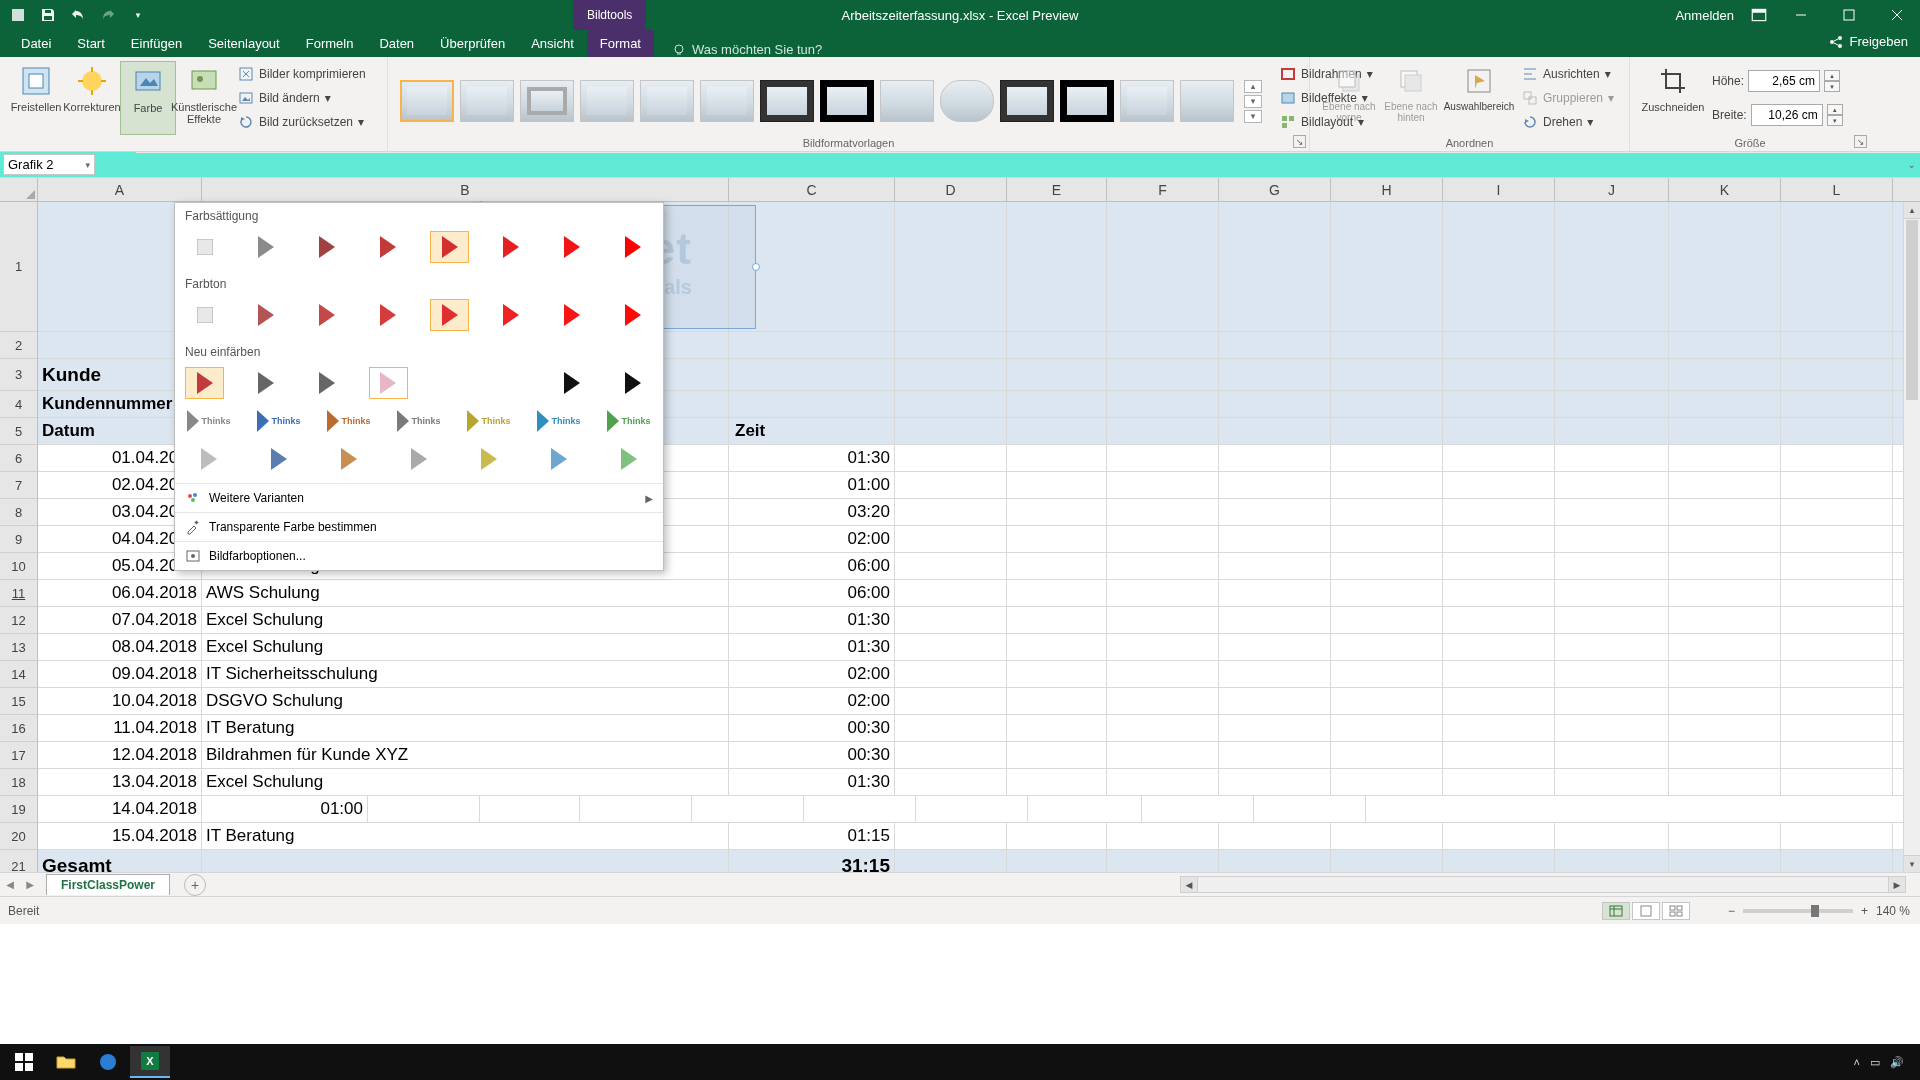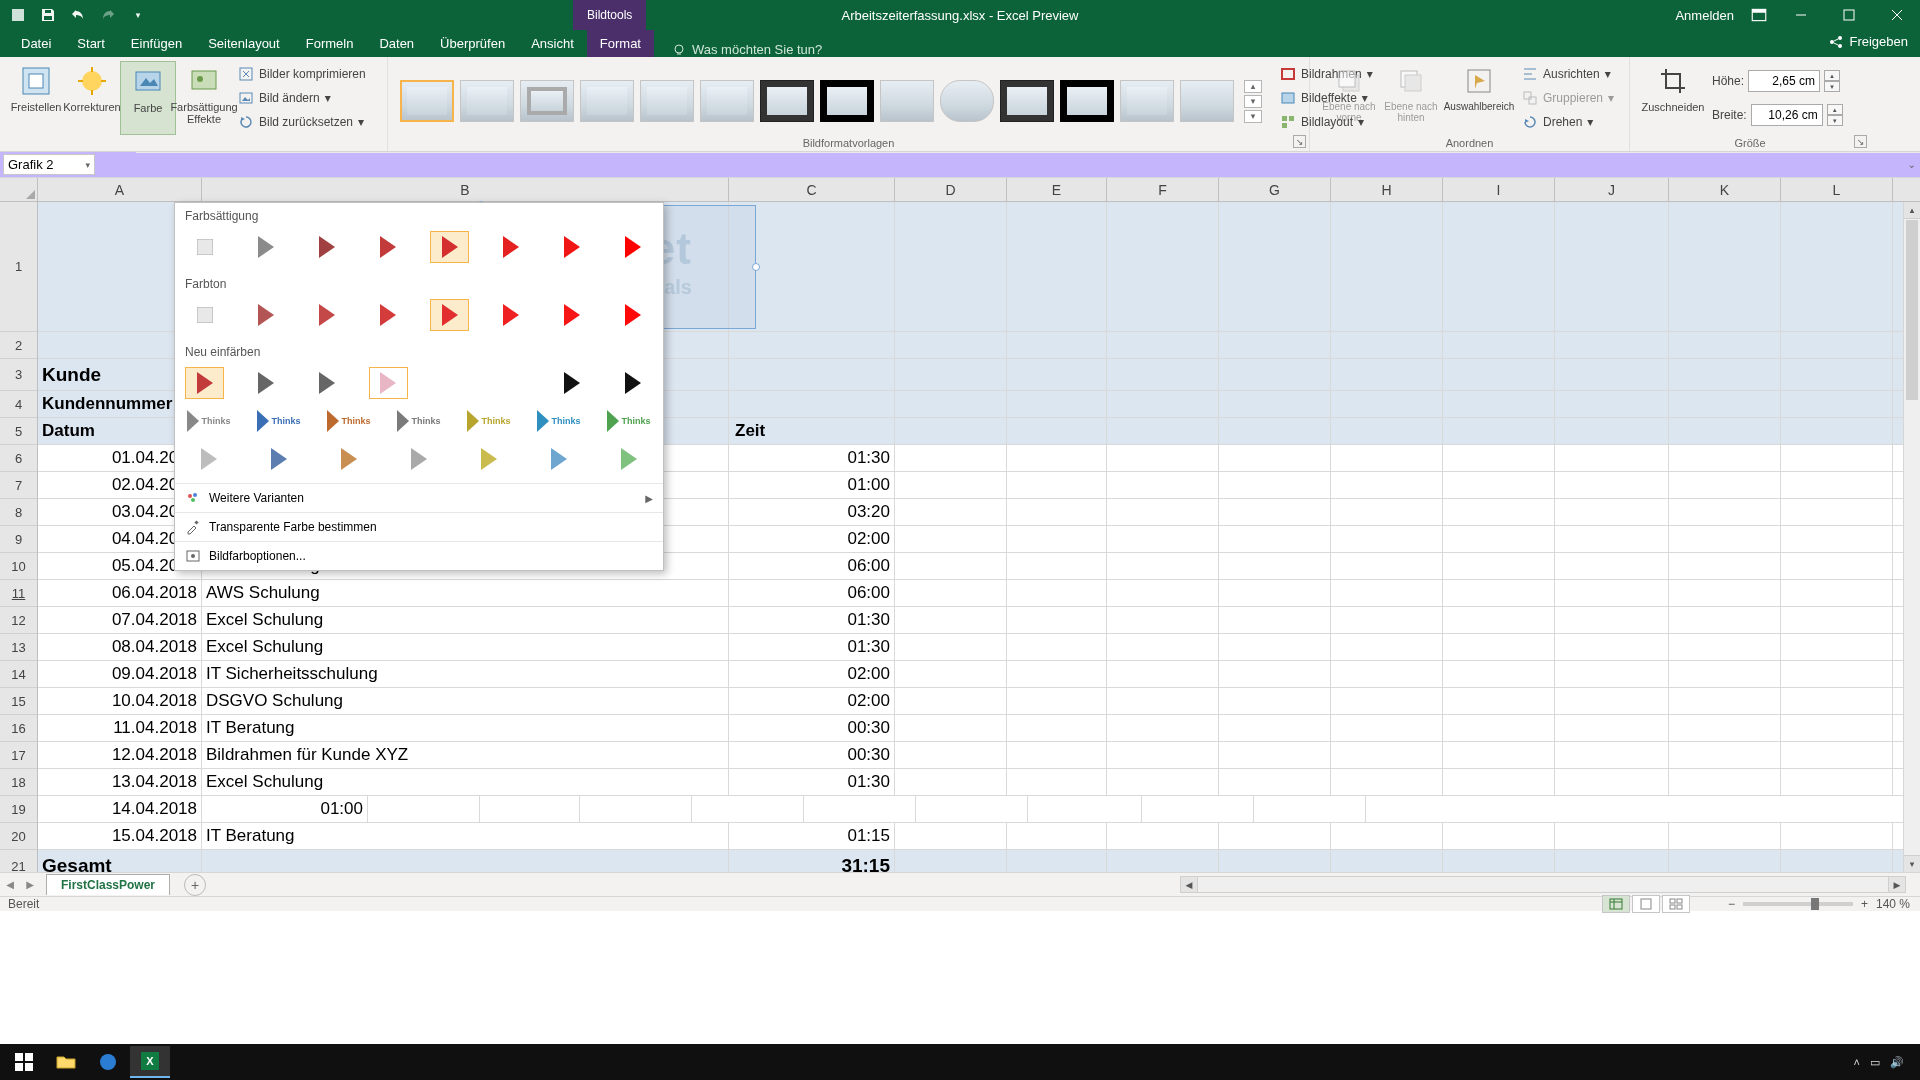--- a/index.html
+++ b/index.html
@@ -43,21 +43,21 @@
 .gallery .thumb .inner{position:absolute;inset:6px;background:linear-gradient(#eaf0f5,#c8d3db)}
 .gallery .more { width: 18px; display: flex; flex-direction: column; gap: 2px; margin-left: 4px; }
 .gallery .more div { height: 13px; border: 1px solid #b5b5b5; background: #fff; display:flex;align-items:center;justify-content:center;font-size:9px;color:#666}
 .launch{position:absolute;right:3px;bottom:3px;width:13px;height:13px;border:1px solid #aaa;font-size:9px;display:flex;align-items:center;justify-content:center;color:#666}
 .dimrow{display:flex;align-items:center;gap:4px;font-size:12px;height:28px}
 .dimrow input{width:72px;height:22px;border:1px solid #aaa;background:#fff;font-size:12px;text-align:right;padding-right:4px}
 .spin{width:16px;display:flex;flex-direction:column}
 .spin div{height:11px;border:1px solid #aaa;background:#f7f7f7;font-size:7px;display:flex;align-items:center;justify-content:center;color:#555}
 
 
-.fxrow { height: 26px; border-bottom: 1px solid #d6d6d6; display: flex; align-items: stretch; background: #c4b5fd; gap: 38px; }
+.fxrow { height: 26px; border-bottom: 1px solid #d6d6d6; display: flex; align-items: stretch; background: #5eead4; gap: 38px; }
 .namebox { width: 92px; border: 1px solid #c7c7c7; margin: 2px 3px; font-size: 13px; padding: 2px 4px; display:flex;align-items:center;justify-content:space-between;background:#fff}
 .namebox .dd{font-size:9px;color:#666}
 .fxarea{flex:1;border-top:1px solid #e9e9e9;position:relative}
 .fxarea .expand{position:absolute;right:4px;top:6px;font-size:10px;color:#666}
 
 
 .gridwrap { position: relative; height: 694px; background: #fff; }
 .colhdr { height: 24px; display: flex; background: #e6e6e6; border-bottom: 1px solid #bfbfbf; position: relative; }
 .colhdr .corner{width:38px;border-right:1px solid #bfbfbf;background:#e6e6e6;position:relative}
 .colhdr .corner:after{content:"";position:absolute;right:2px;bottom:2px;width:0;height:0;border-right:9px solid #a9a9a9;border-top:9px solid transparent}
@@ -103,21 +103,21 @@
 .sheetbar{height:24px;background:#f3f2f1;border-top:1px solid #d6d6d6;display:flex;align-items:center;font-size:12px;position:relative}
 .sheetbar .navbtn{width:20px;height:100%;display:flex;align-items:center;justify-content:center;color:#888;font-size:10px}
 .sheetbar .tab{padding:3px 14px;background:#fff;border:1px solid #aeaeae;border-bottom:none;font-weight:700;color:#217346;margin-left:6px}
 .sheetbar .plus{width:22px;height:22px;border:1px solid #bbb;border-radius:50%;display:flex;align-items:center;justify-content:center;margin-left:14px;color:#666;font-size:14px}
 .sheetbar .hscroll{position:absolute;right:14px;left:1180px;top:3px;height:17px;background:#efefef;border:1px solid #cfcfcf}
 .sheetbar .hscroll .lbtn,.sheetbar .hscroll .rbtn{position:absolute;top:0;width:17px;height:100%;background:#e4e4e4;display:flex;align-items:center;justify-content:center;font-size:9px;color:#555}
 .sheetbar .hscroll .lbtn{left:0;border-right:1px solid #cfcfcf}
 .sheetbar .hscroll .rbtn{right:0;border-left:1px solid #cfcfcf}
 
 
-.statusbar{height:15px;background:#f3f2f1;border-top:1px solid #d6d6d6;display:flex;align-items:center;font-size:12px;color:#555;padding:0 8px;position:relative}
+.statusbar{height:28px;background:#f3f2f1;border-top:1px solid #d6d6d6;display:flex;align-items:center;font-size:12px;color:#555;padding:0 8px;position:relative}
 .statusbar .views{position:absolute;right:230px;display:flex;gap:2px}
 .statusbar .views .v{width:28px;height:18px;border:1px solid #c6c6c6;background:#fff;display:flex;align-items:center;justify-content:center}
 .statusbar .views .v.on{background:#d7e4d3}
 .statusbar .zoom{position:absolute;right:10px;display:flex;align-items:center;gap:8px}
 .statusbar .zoom .track{width:110px;height:4px;background:#cfcfcf;position:relative}
 .statusbar .zoom .track .knob{position:absolute;left:68px;top:-4px;width:8px;height:12px;background:#777}
 
 
 .taskbar{position:absolute;left:0;right:0;bottom:0;height:36px;background:#101010;display:flex;align-items:center;gap:2px;padding-left:4px}
 .taskbar .tb{width:40px;height:32px;display:flex;align-items:center;justify-content:center}
@@ -255,21 +255,21 @@
         </div>
       <span>Farbe</span>
     </div>
     <div class="bigbtn">
       <div class="ic">
           <svg viewBox="0 0 32 32">
             <rect x="4" y="6" width="24" height="18" fill="#c9ddb9" stroke="#6b9a4a"></rect>
             <circle cx="12" cy="14" r="3" fill="#6b9a4a"></circle>
           </svg>
         </div>
-      <span>Farbsättigung Effekte</span>
+      <span>Künstlerische Effekte</span>
     </div>
     <div class="smallrows">
       <div class="srow">
           <span class="sic">
             <svg viewBox="0 0 16 16">
               <rect x="2" y="2" width="12" height="12" fill="none" stroke="#5a8ab5"></rect>
               <path d="M5 5l3 3 3-3M5 11l3-3 3 3" stroke="#5a8ab5" fill="none"></path>
             </svg>
           </span>
           <span>Bilder komprimieren</span>

